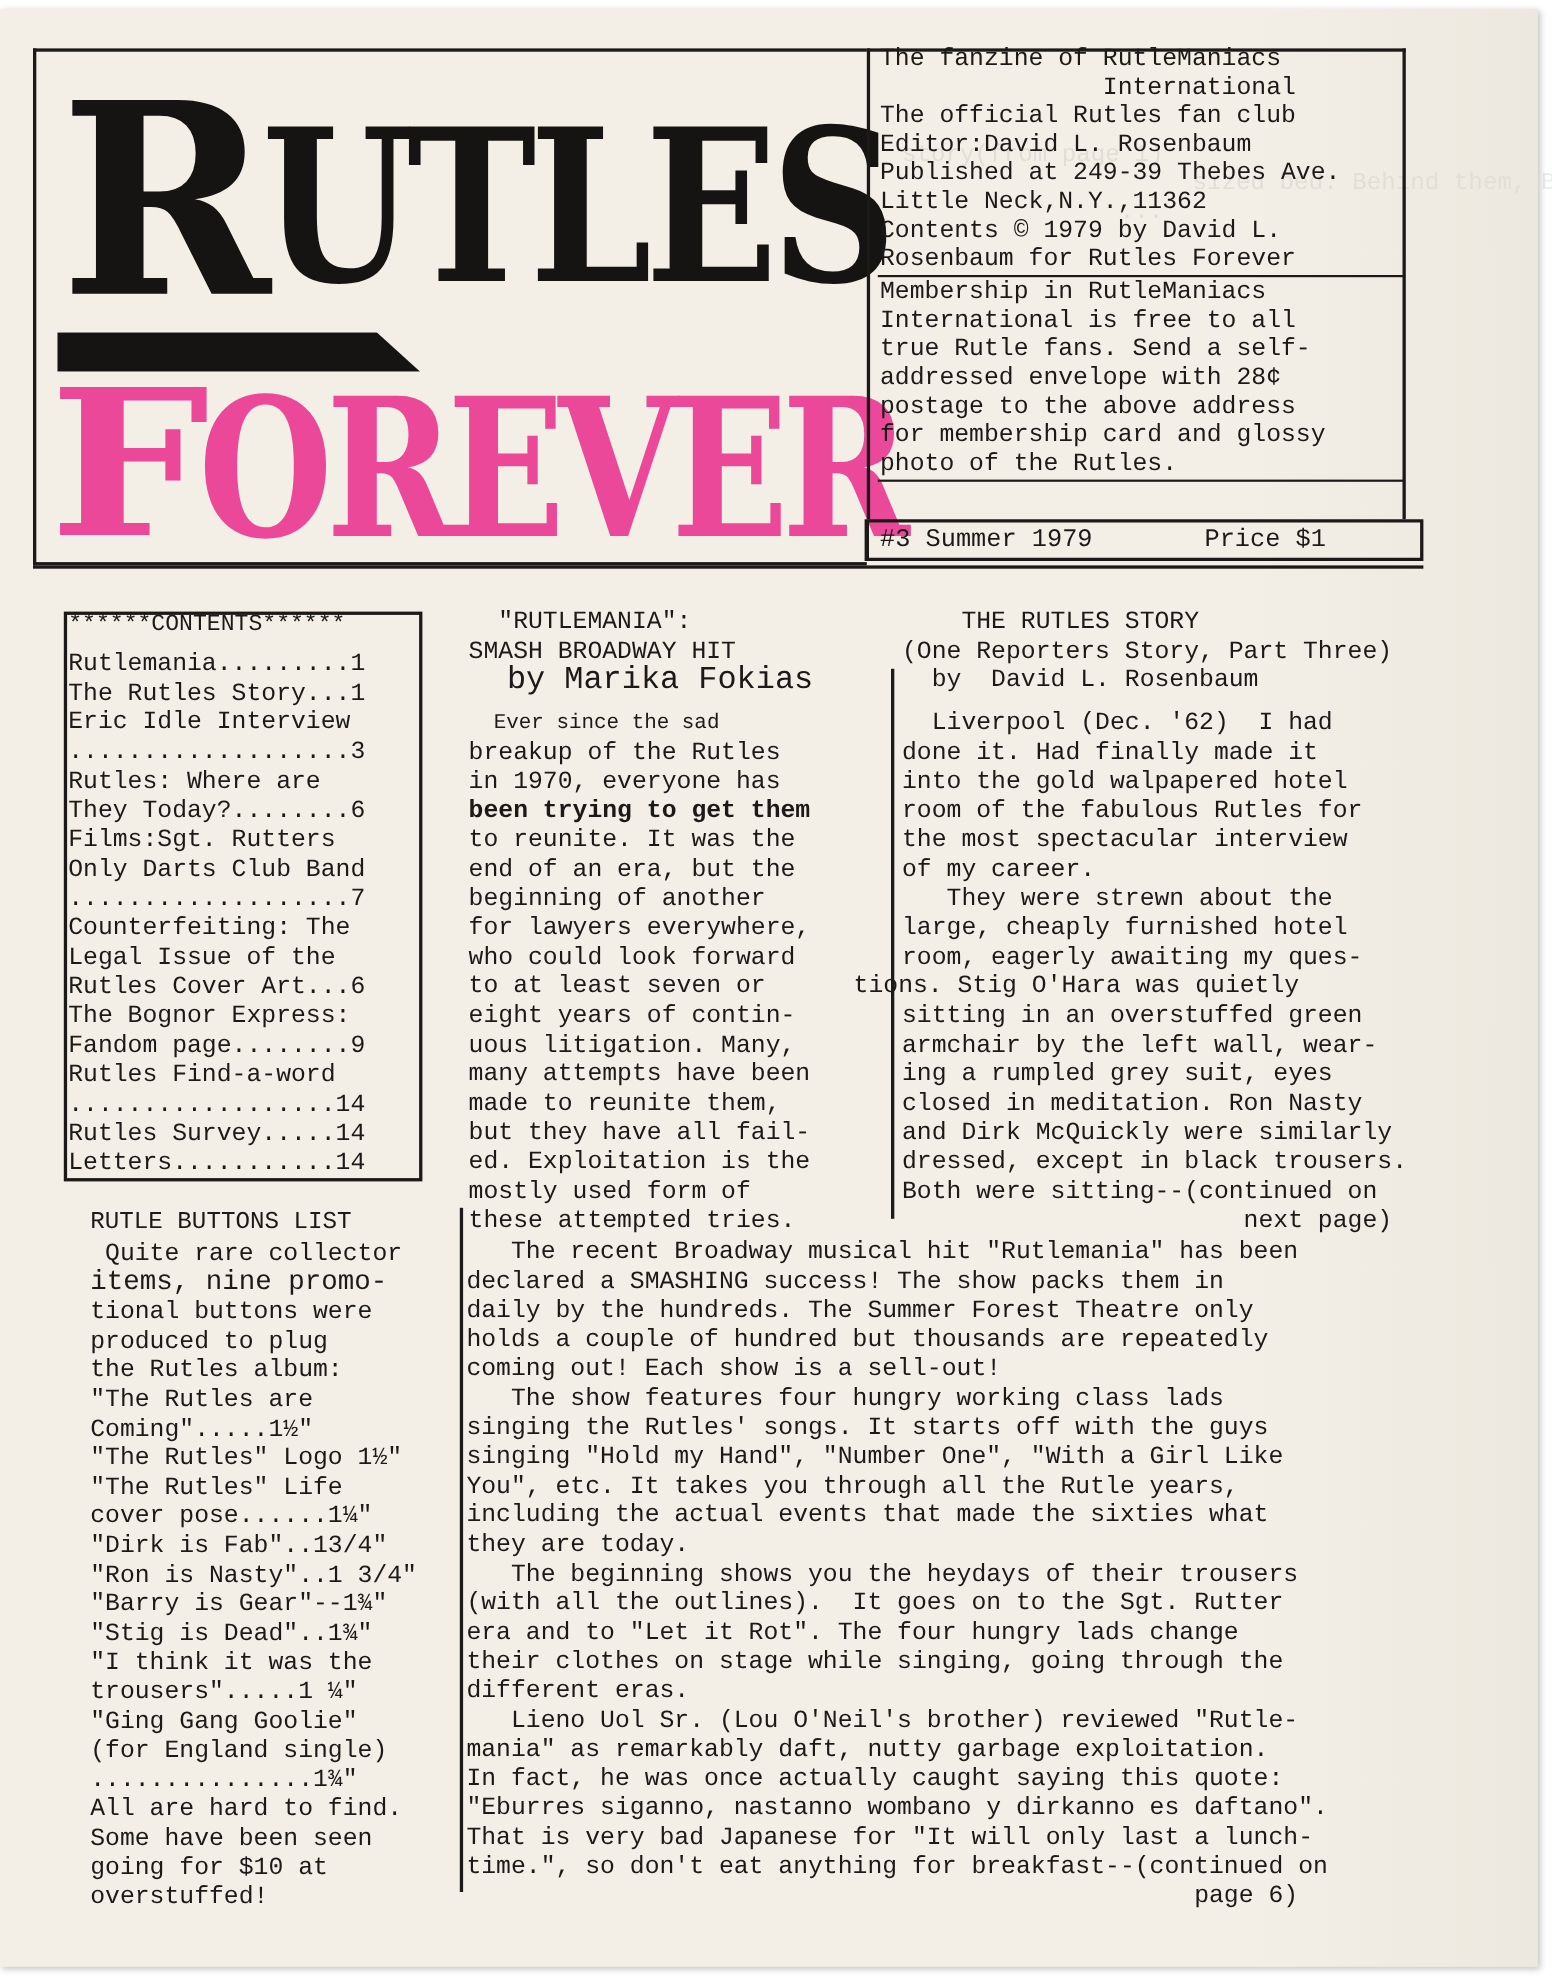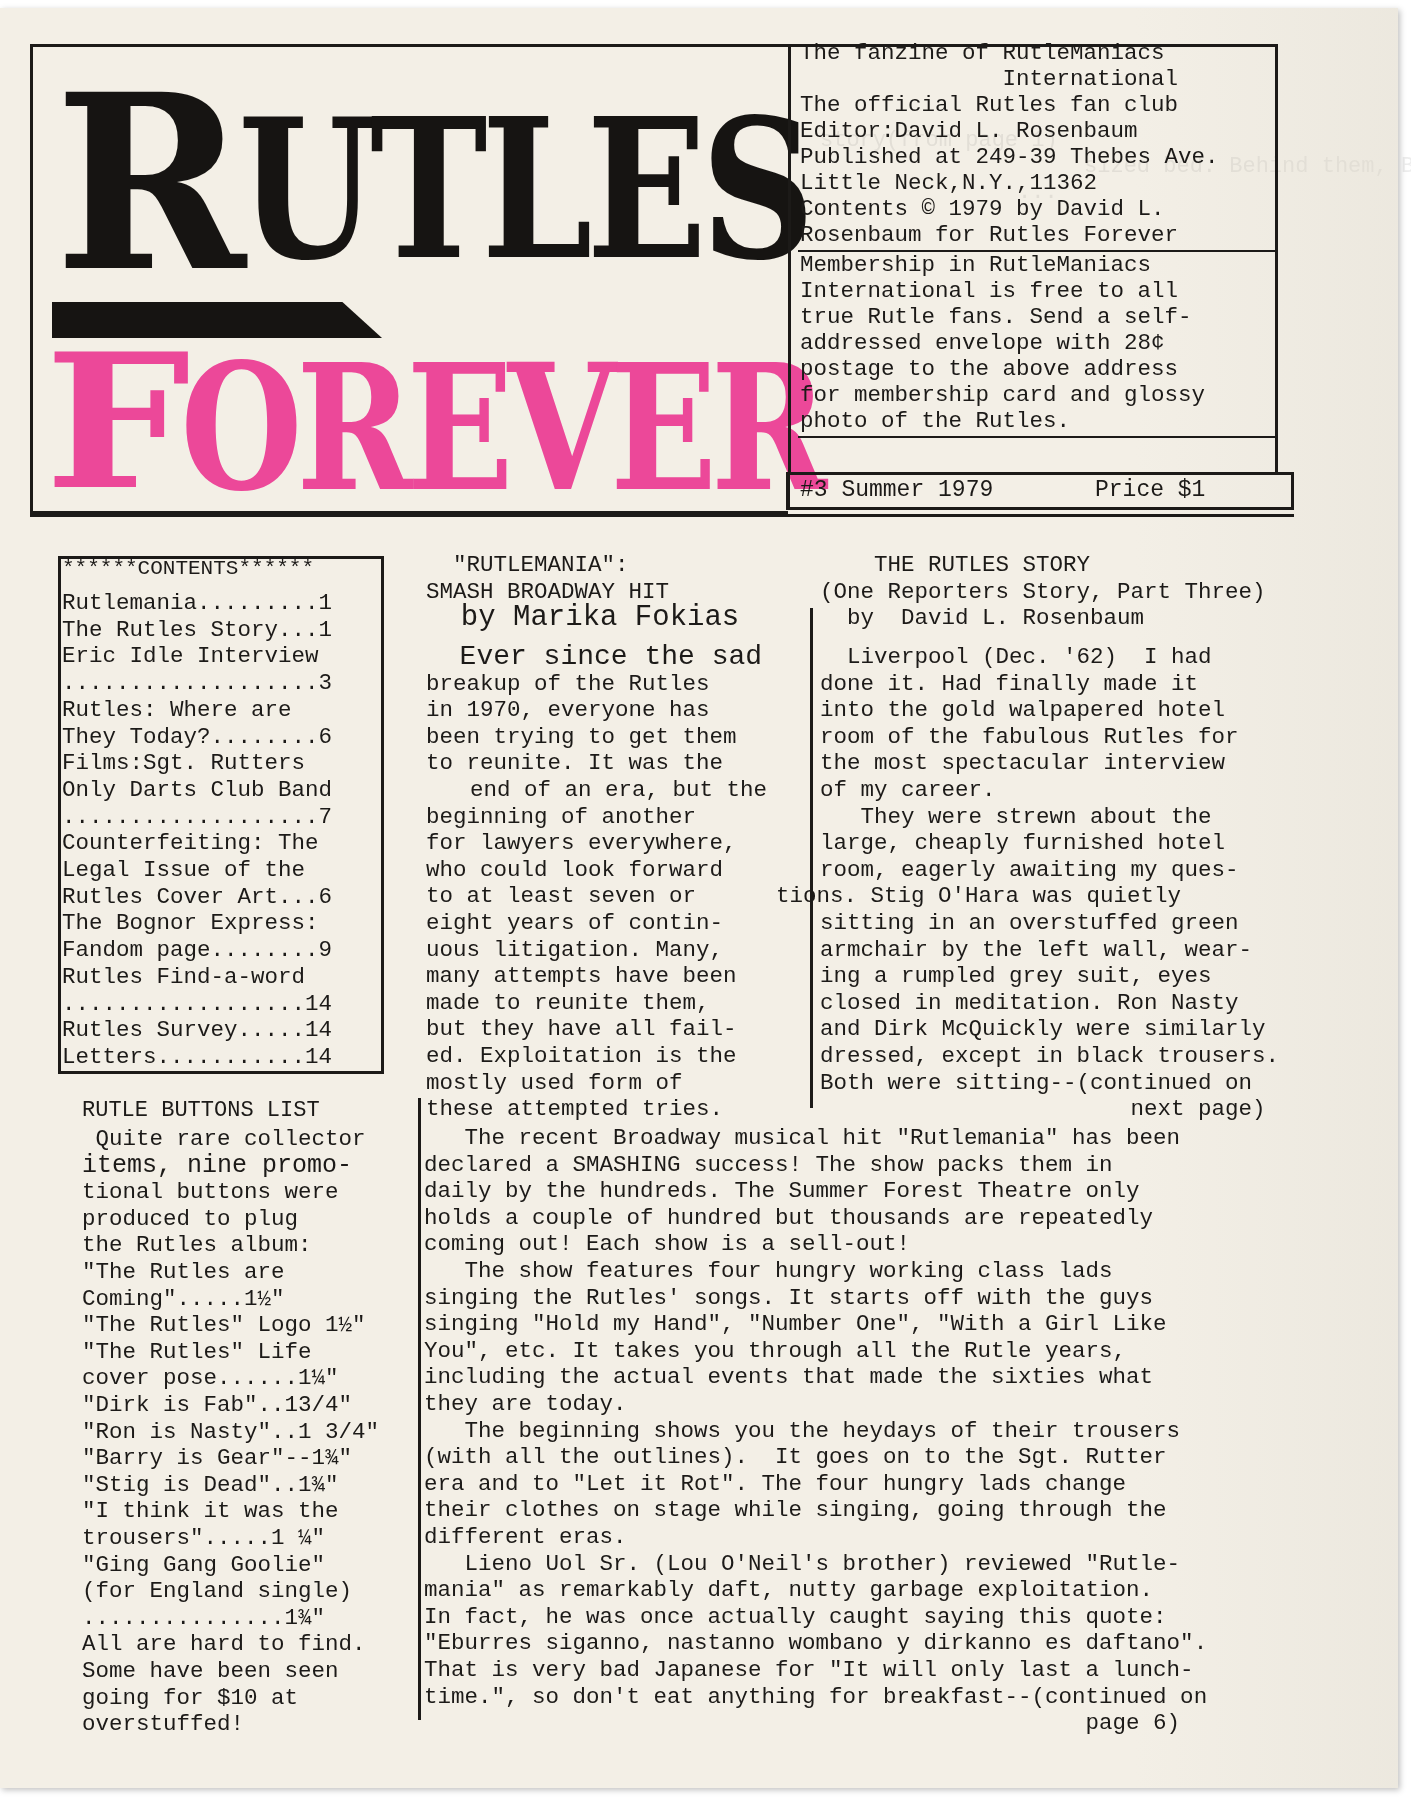--- a/index.html
+++ b/index.html
@@ -155,26 +155,26 @@
     <div class="col-text" style="left: 82px; top: 1684.6px; line-height: 26.6px; font-size: 22.5px;">going for $10 at</div>
     <div class="col-text" style="left: 82px; top: 1711.2px; line-height: 26.6px; font-size: 22.5px;">overstuffed!</div>
   </div>
 
 <div id="rm-head">
     <div class="col-text" style="left: 426px; top: 552px; line-height: 26.5px; font-size: 22.5px;">  "RUTLEMANIA":</div>
     <div class="col-text" style="left: 426px; top: 578.5px; line-height: 26.5px; font-size: 22.5px;">SMASH BROADWAY HIT</div>
     <div class="col-text" style="left: 426px; top: 605px; line-height: 26.5px; font-size: 29px;">  by Marika Fokias</div>
   </div>
 <div id="rm-col">
-    <div class="col-text" style="left: 426px; top: 644px; line-height: 26.6px; font-size: 28px;">  Ever since the sad</div>
+    <div class="col-text" style="left: 426px; top: 644px; line-height: 26.6px; font-size: 19px;">  Ever since the sad</div>
     <div class="col-text" style="left: 426px; top: 670.6px; line-height: 26.6px; font-size: 22.5px;">breakup of the Rutles</div>
     <div class="col-text" style="left: 426px; top: 697.2px; line-height: 26.6px; font-size: 22.5px;">in 1970, everyone has</div>
-    <div class="col-text" style="left: 426px; top: 723.8px; line-height: 26.6px; font-size: 22.5px;">been trying to get them</div>
+    <div class="col-text" style="left: 426px; top: 723.8px; line-height: 26.6px; font-size: 22.5px; font-weight: bold;">been trying to get them</div>
     <div class="col-text" style="left: 426px; top: 750.4px; line-height: 26.6px; font-size: 22.5px;">to reunite. It was the</div>
-    <div class="col-text" style="left: 426px; top: 777px; line-height: 26.6px; font-size: 22.5px; margin-left: 44px;">end of an era, but the</div>
+    <div class="col-text" style="left: 426px; top: 777px; line-height: 26.6px; font-size: 22.5px;">end of an era, but the</div>
     <div class="col-text" style="left: 426px; top: 803.6px; line-height: 26.6px; font-size: 22.5px;">beginning of another</div>
     <div class="col-text" style="left: 426px; top: 830.2px; line-height: 26.6px; font-size: 22.5px;">for lawyers everywhere,</div>
     <div class="col-text" style="left: 426px; top: 856.8px; line-height: 26.6px; font-size: 22.5px;">who could look forward</div>
     <div class="col-text" style="left: 426px; top: 883.4px; line-height: 26.6px; font-size: 22.5px;">to at least seven or</div>
     <div class="col-text" style="left: 426px; top: 910px; line-height: 26.6px; font-size: 22.5px;">eight years of contin-</div>
     <div class="col-text" style="left: 426px; top: 936.6px; line-height: 26.6px; font-size: 22.5px;">uous litigation. Many,</div>
     <div class="col-text" style="left: 426px; top: 963.2px; line-height: 26.6px; font-size: 22.5px;">many attempts have been</div>
     <div class="col-text" style="left: 426px; top: 989.8px; line-height: 26.6px; font-size: 22.5px;">made to reunite them,</div>
     <div class="col-text" style="left: 426px; top: 1016.4px; line-height: 26.6px; font-size: 22.5px;">but they have all fail-</div>
     <div class="col-text" style="left: 426px; top: 1043px; line-height: 26.6px; font-size: 22.5px;">ed. Exploitation is the</div>

